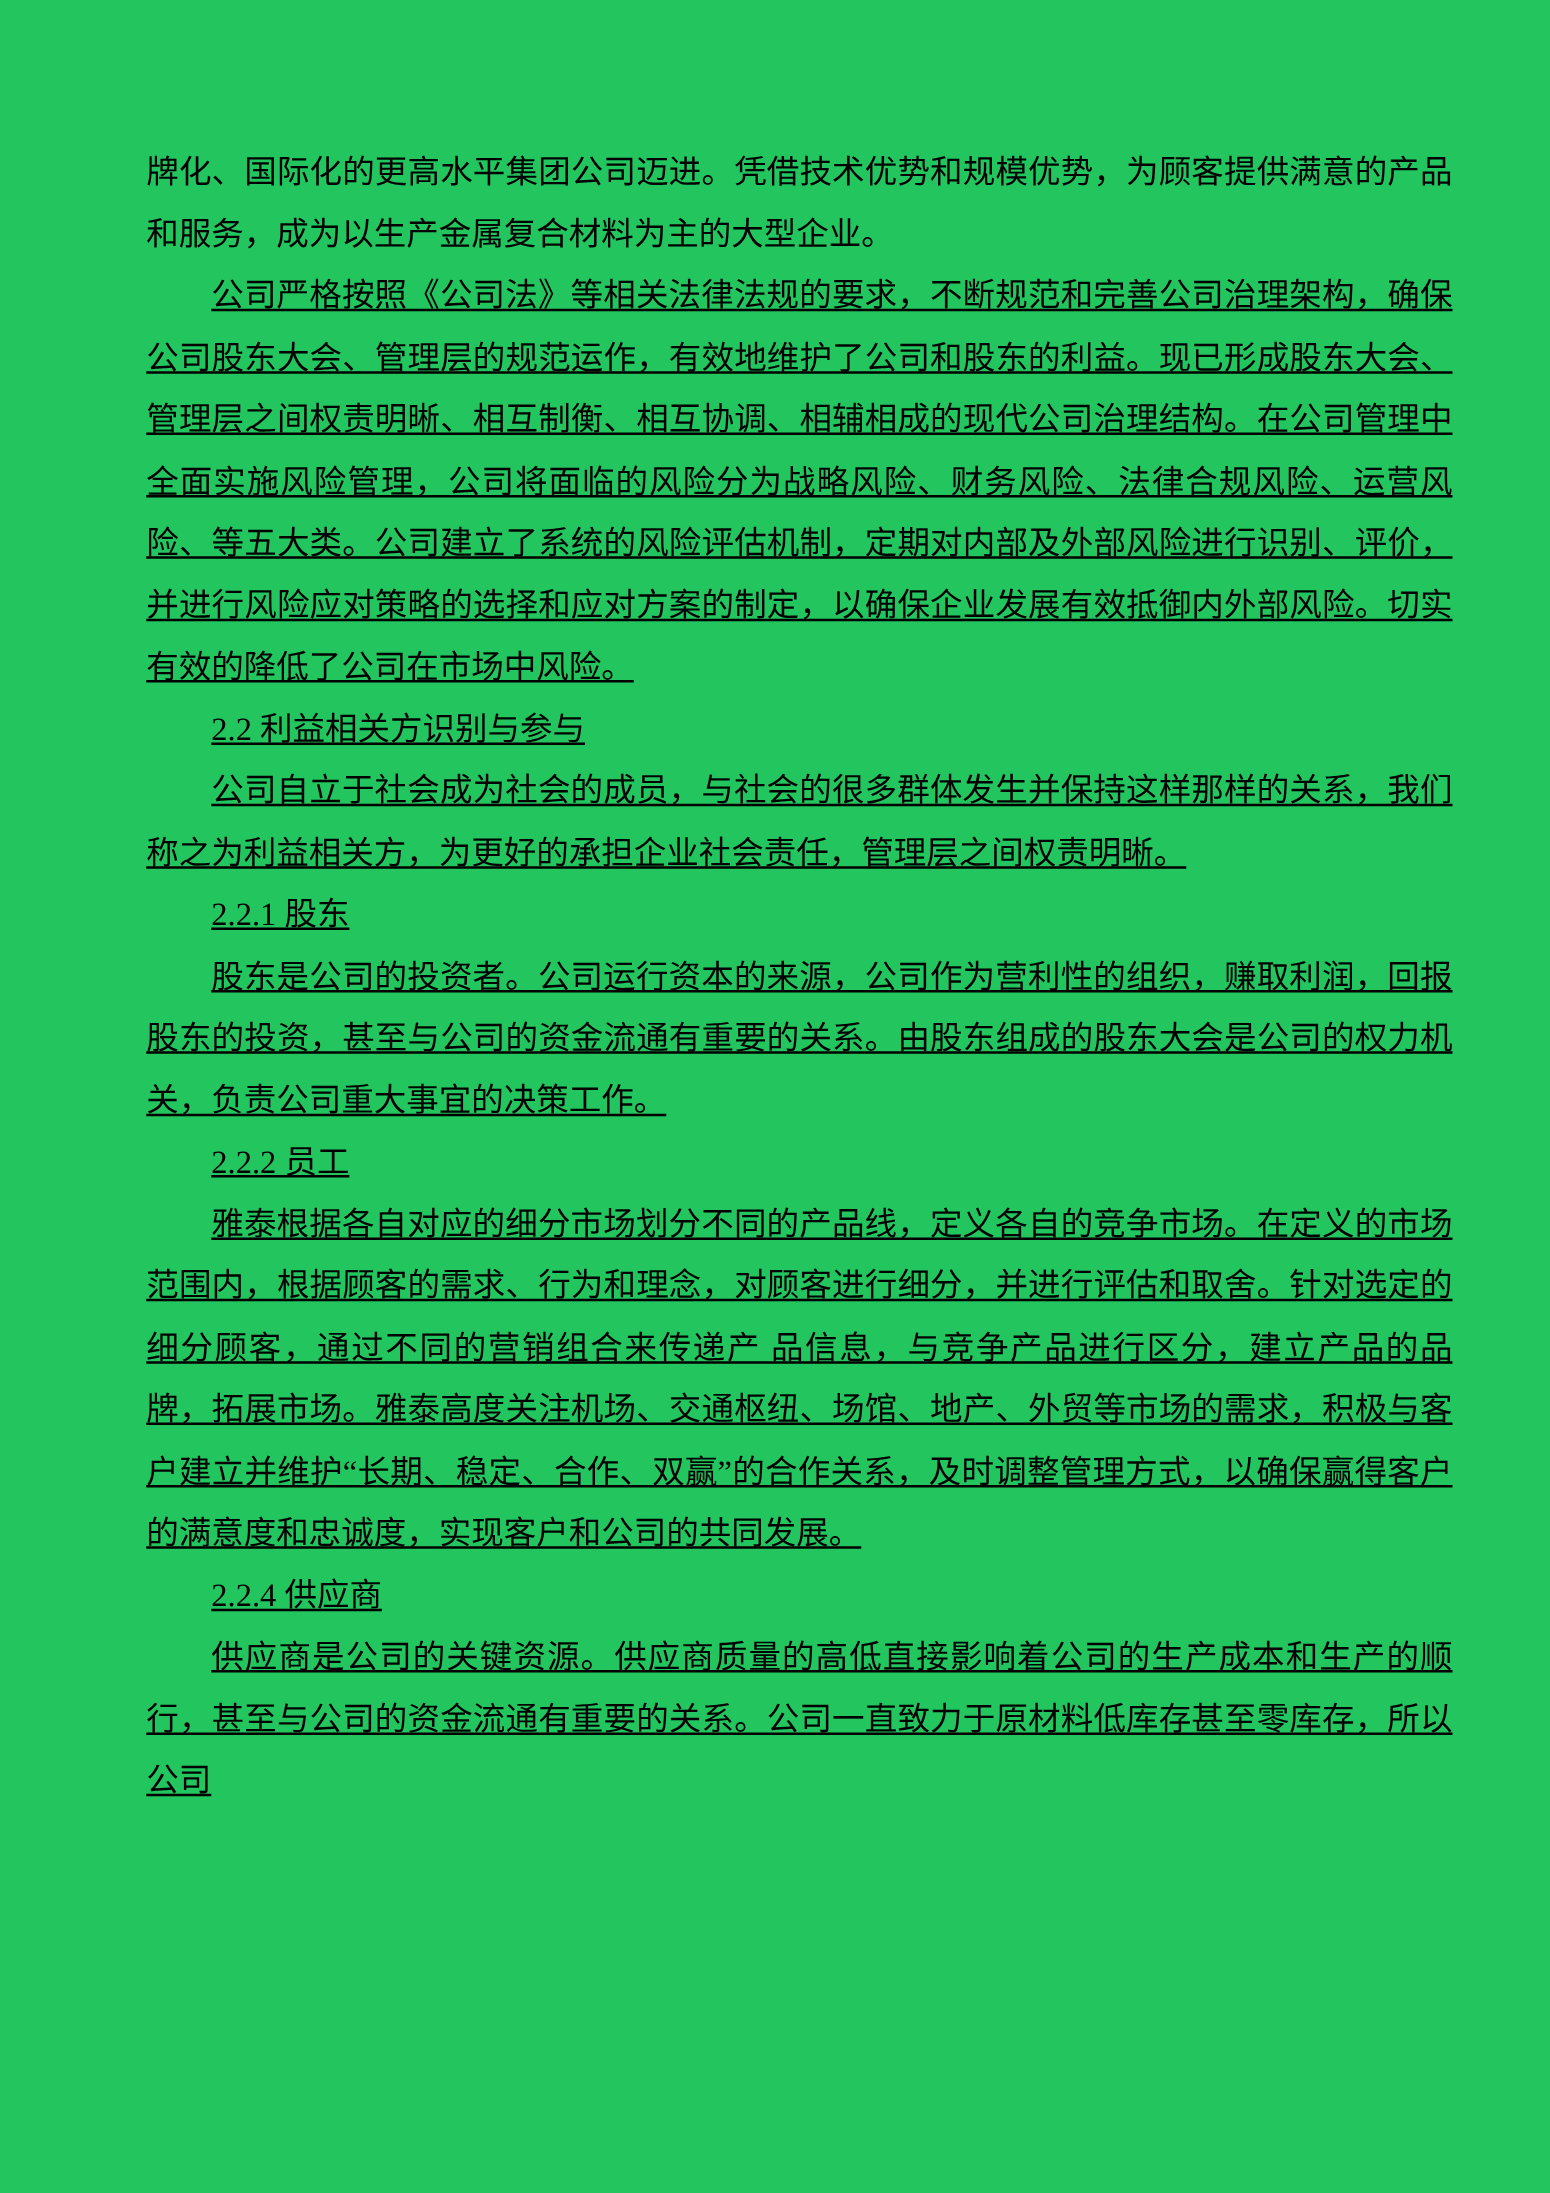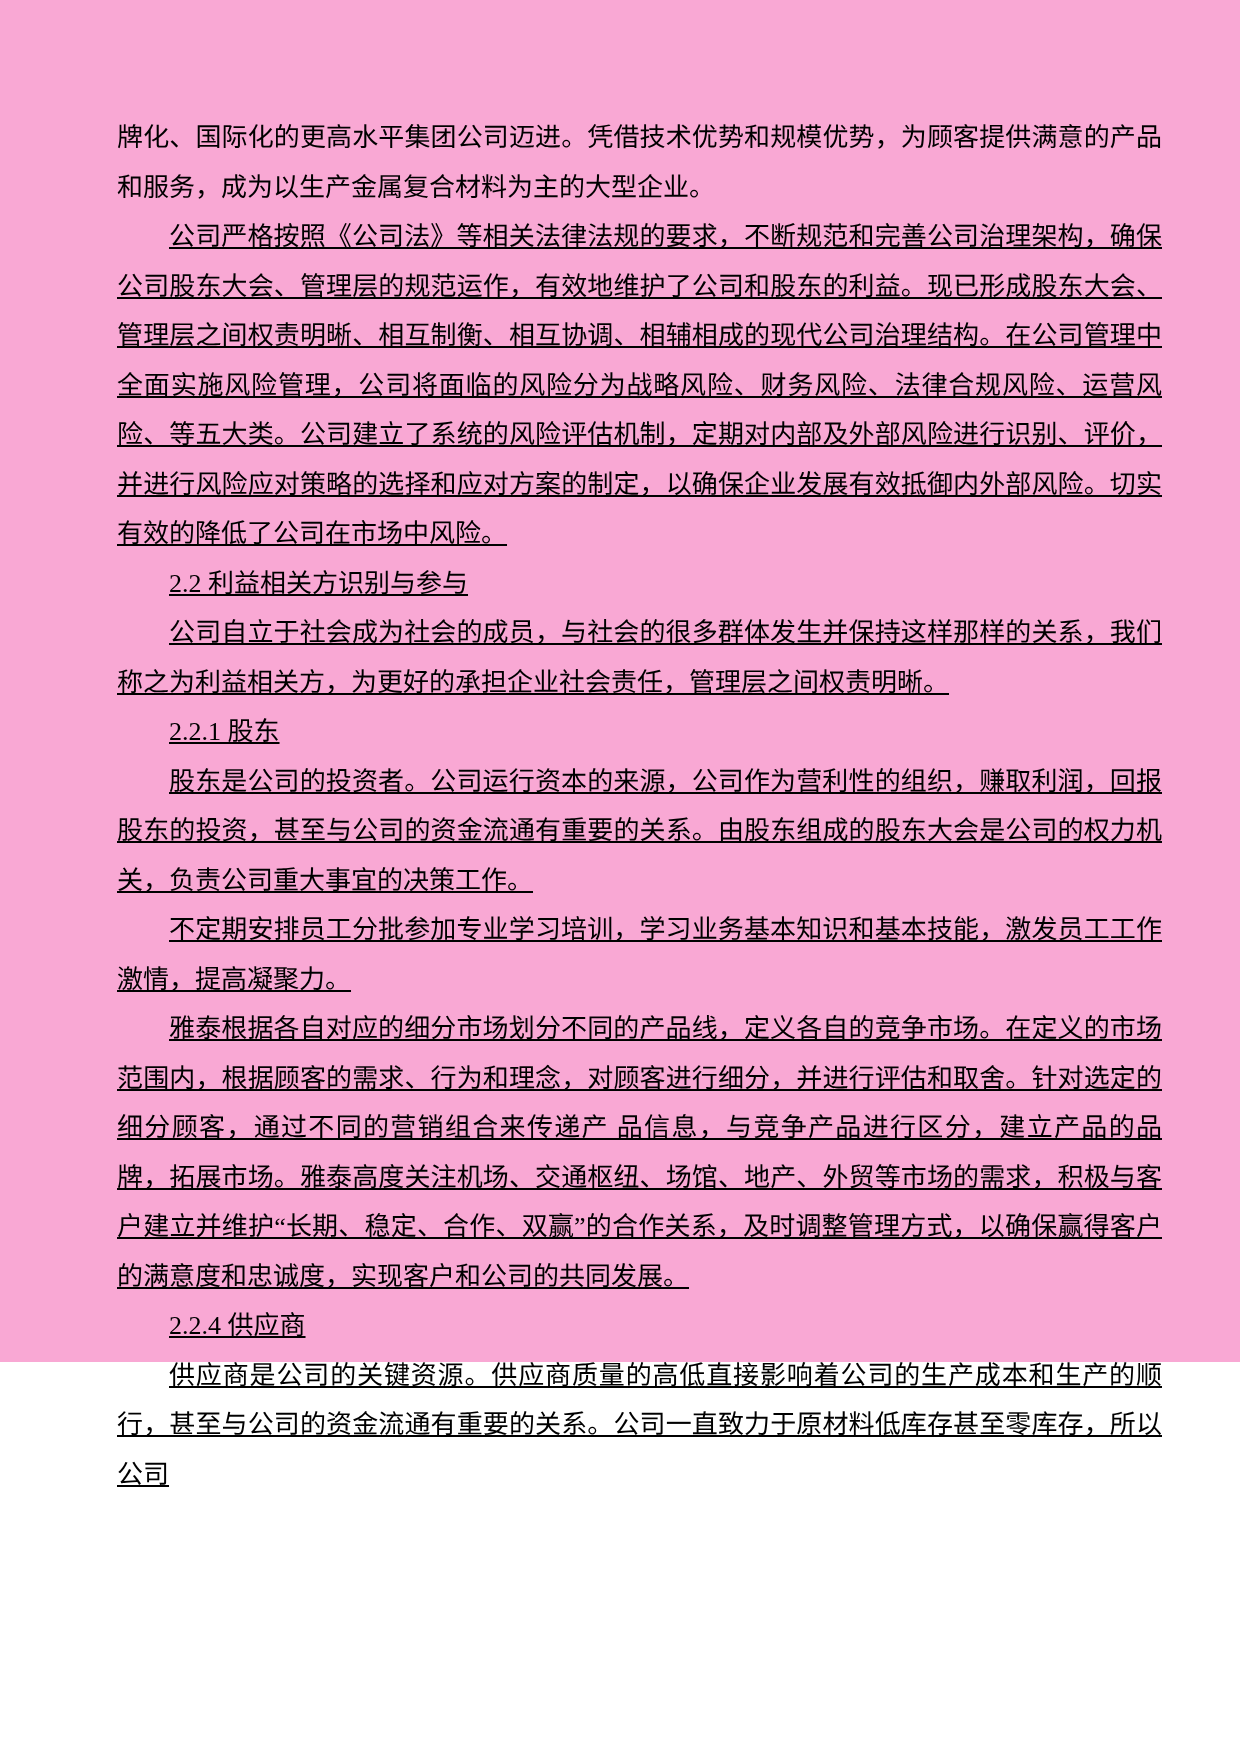--- a/index.html
+++ b/index.html
@@ -8,22 +8,22 @@
     background: #ffffff;
   }
   body {
     width: 1240px;
     height: 1754px;
     overflow: hidden;
   }
   .page {
     box-sizing: border-box;
     width: 1240px;
-    height: 1362px;
-    background: #f9a8d4;
+    height: 1754px;
+    background: #22c55e;
     padding: 113px 78px 60px 117px;
   }
   .doc-text p {
     margin: 0;
     padding: 0;
     font-family: "Liberation Serif", "DejaVu Serif", serif;
     font-size: 26px;
     line-height: 49.5px;
     color: #000000;
     text-align: justify;
@@ -40,18 +40,18 @@
 <body>
 
 <div class="page">
   <div class="doc-text">
     <p>牌化、国际化的更高水平集团公司迈进。凭借技术优势和规模优势，为顾客提供满意的产品和服务，成为以生产金属复合材料为主的大型企业。</p>
     <p class="indent">公司严格按照《公司法》等相关法律法规的要求，不断规范和完善公司治理架构，确保公司股东大会、管理层的规范运作，有效地维护了公司和股东的利益。现已形成股东大会、管理层之间权责明晰、相互制衡、相互协调、相辅相成的现代公司治理结构。在公司管理中全面实施风险管理，公司将面临的风险分为战略风险、财务风险、法律合规风险、运营风险、等五大类。公司建立了系统的风险评估机制，定期对内部及外部风险进行识别、评价，并进行风险应对策略的选择和应对方案的制定，以确保企业发展有效抵御内外部风险。切实有效的降低了公司在市场中风险。</p>
     <p class="indent">2.2 利益相关方识别与参与</p>
     <p class="indent">公司自立于社会成为社会的成员，与社会的很多群体发生并保持这样那样的关系，我们称之为利益相关方，为更好的承担企业社会责任，管理层之间权责明晰。</p>
     <p class="indent">2.2.1 股东</p>
     <p class="indent">股东是公司的投资者。公司运行资本的来源，公司作为营利性的组织，赚取利润，回报股东的投资，甚至与公司的资金流通有重要的关系。由股东组成的股东大会是公司的权力机关，负责公司重大事宜的决策工作。</p>
-    <p class="indent">不定期安排员工分批参加专业学习培训，学习业务基本知识和基本技能，激发员工工作激情，提高凝聚力。</p>
+    <p class="indent">2.2.2 员工</p>
     <p class="indent">雅泰根据各自对应的细分市场划分不同的产品线，定义各自的竞争市场。在定义的市场范围内，根据顾客的需求、行为和理念，对顾客进行细分，并进行评估和取舍。针对选定的细分顾客，通过不同的营销组合来传递产 品信息，与竞争产品进行区分，建立产品的品牌，拓展市场。雅泰高度关注机场、交通枢纽、场馆、地产、外贸等市场的需求，积极与客户建立并维护“长期、稳定、合作、双赢”的合作关系，及时调整管理方式，以确保赢得客户的满意度和忠诚度，实现客户和公司的共同发展。</p>
     <p class="indent">2.2.4 供应商</p>
     <p class="indent">供应商是公司的关键资源。供应商质量的高低直接影响着公司的生产成本和生产的顺行，甚至与公司的资金流通有重要的关系。公司一直致力于原材料低库存甚至零库存，所以公司</p>
   </div>
 </div>
 
 </body></html>

